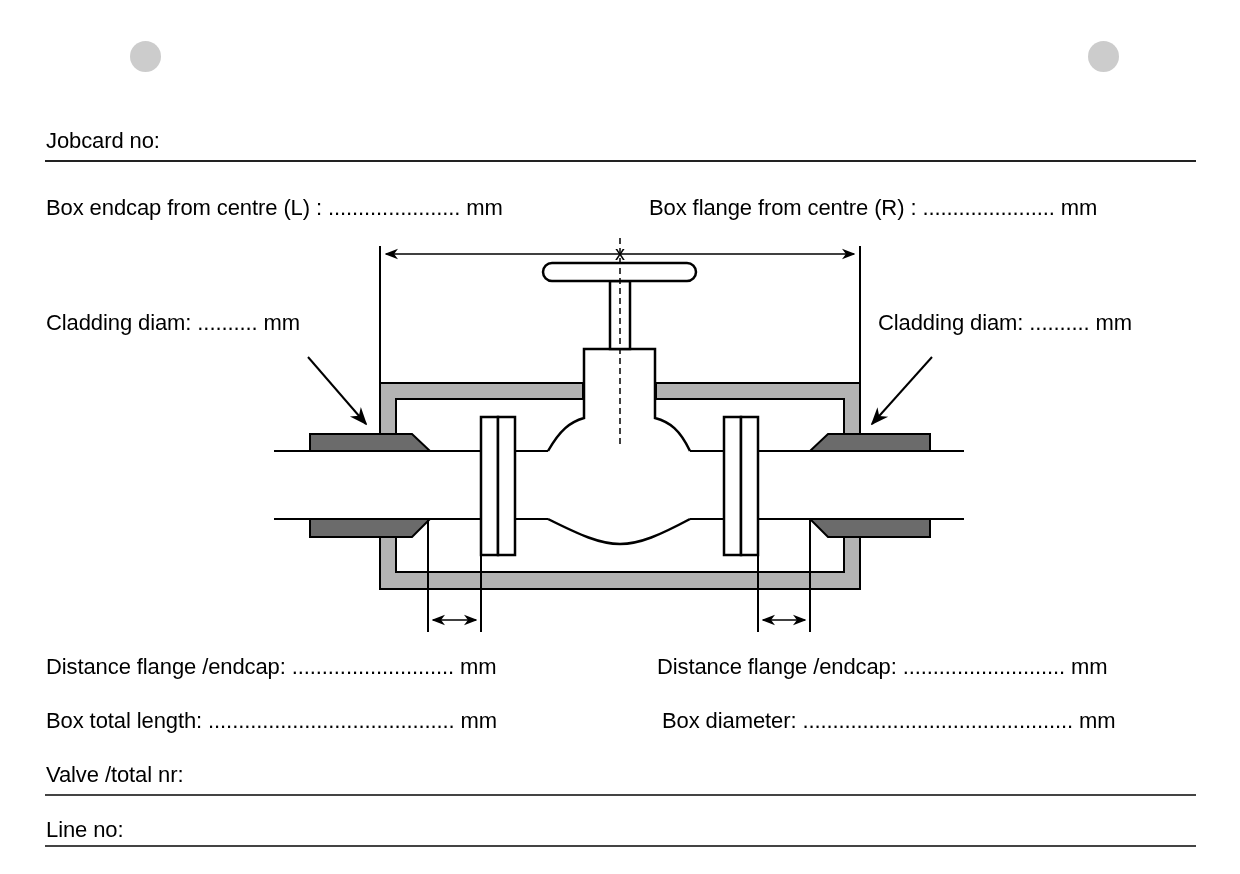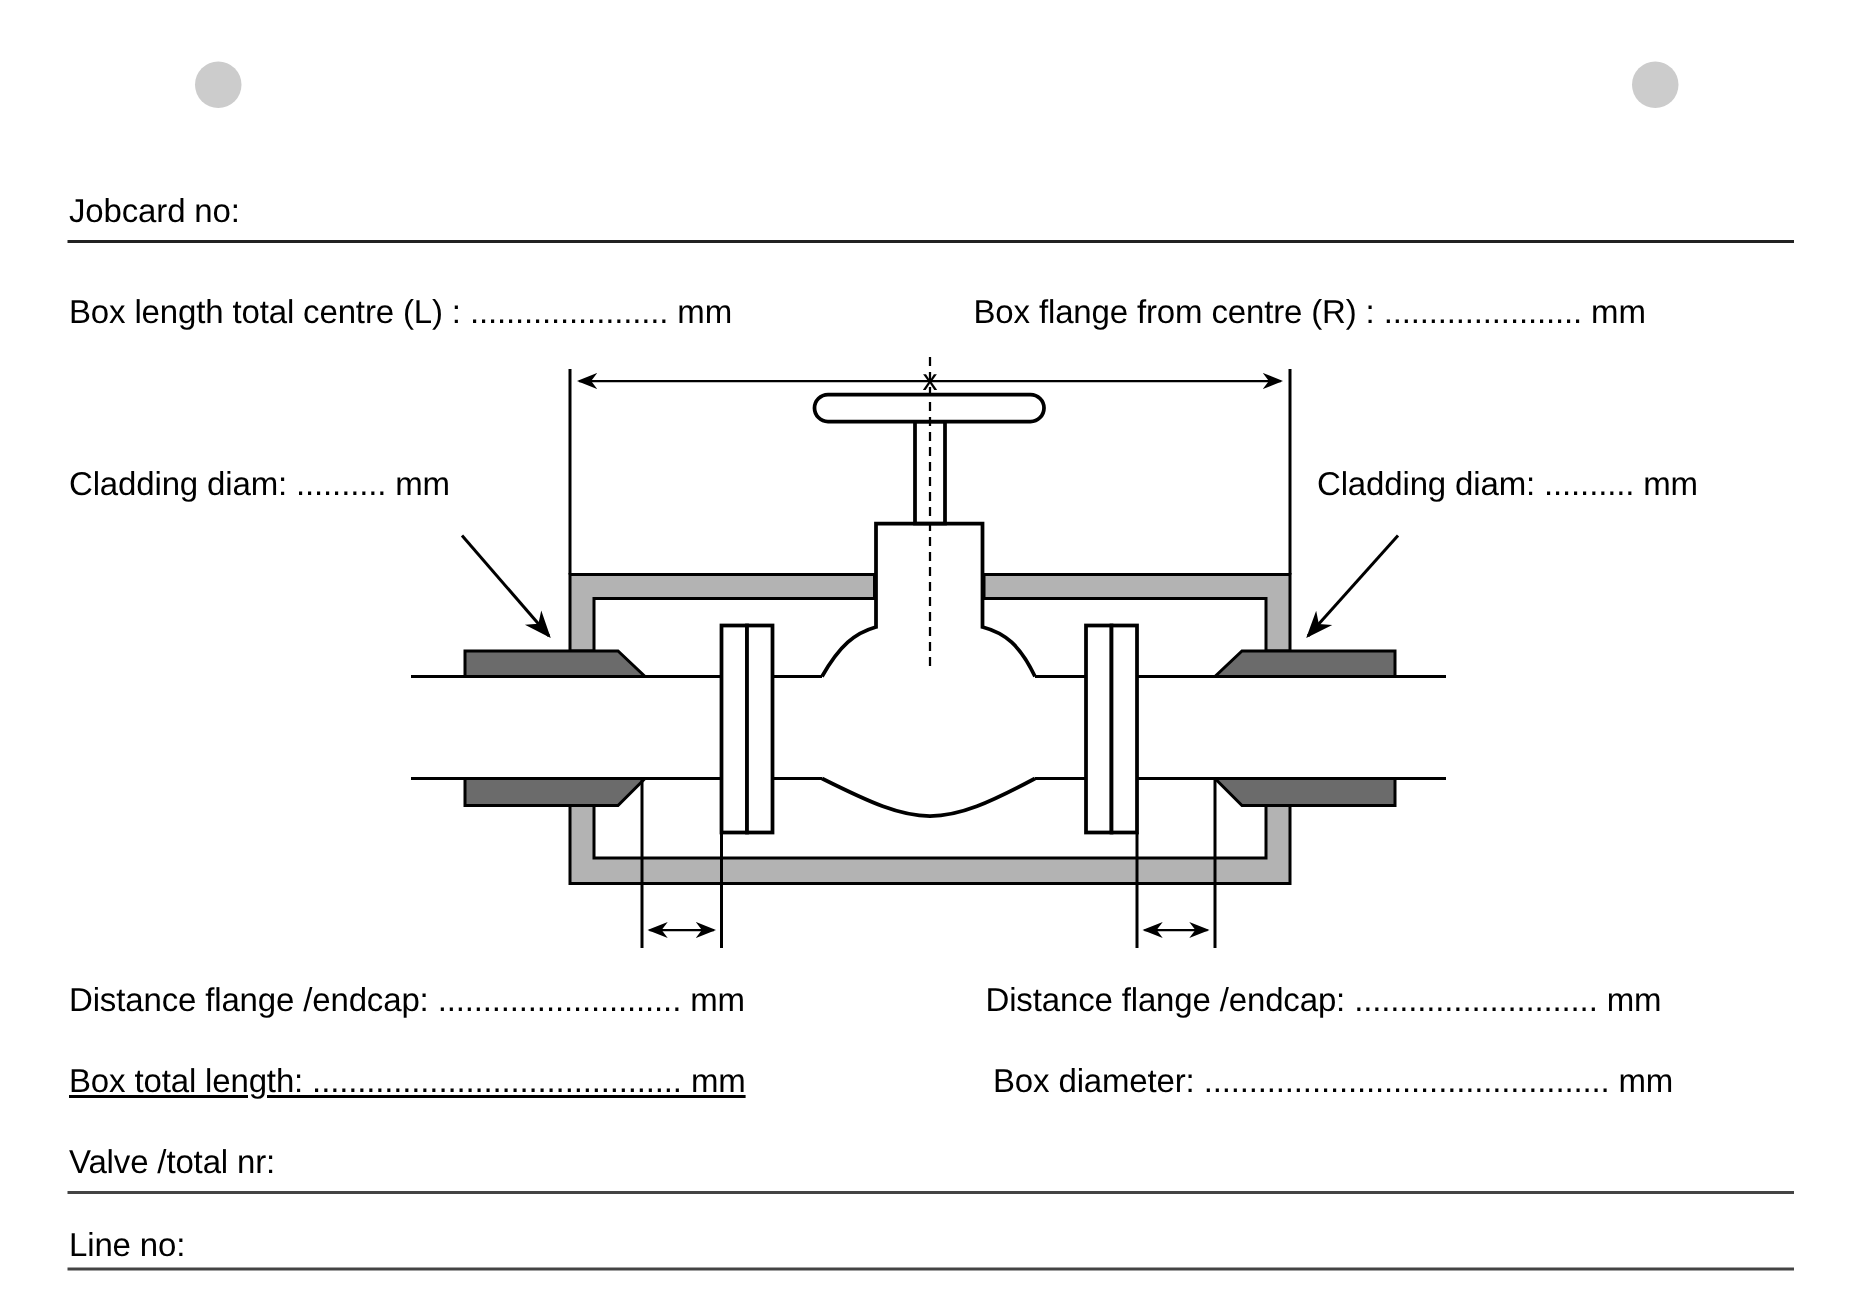--- a/index.html
+++ b/index.html
@@ -12,21 +12,21 @@
   </style>
 </head>
 <body>
 
 <div class="hole" style="left:130px;"></div>
 <div class="hole" style="left:1088px;"></div>
 
 <div class="lbl" style="left:46px; top:128px;">Jobcard no:</div>
 <div class="rule" style="top:160px;"></div>
 
-<div class="lbl" style="left:46px; top:195px;">Box length total centre (L) : ...................... mm</div>
+<div class="lbl" style="left:46px; top:195px;">Box endcap from centre (L) : ...................... mm</div>
 <div class="lbl" style="left:649px; top:195px;">Box flange from centre (R) : ...................... mm</div>
 
 <div class="lbl" style="left:46px; top:310px;">Cladding diam: .......... mm</div>
 <div class="lbl" style="left:878px; top:310px;">Cladding diam: .......... mm</div>
 
 <svg id="diagram" width="1240" height="874" viewBox="0 0 1240 874">
   <defs>
     <marker id="ah" viewBox="0 0 10 10" refX="9" refY="5" markerWidth="9" markerHeight="9" orient="auto-start-reverse">
       <path d="M0,1 L10,5 L0,9 L3,5 z" fill="#000"></path>
     </marker>
@@ -102,20 +102,20 @@
   <g stroke="#000" stroke-width="2" fill="none">
     <line x1="758" y1="555" x2="758" y2="632"></line>
     <line x1="810" y1="519" x2="810" y2="632"></line>
     <line x1="763" y1="620" x2="805" y2="620" stroke-width="1.5" marker-start="url(#ah)" marker-end="url(#ah)"></line>
   </g>
 </svg>
 
 <div class="lbl" style="left:46px; top:654px;">Distance flange /endcap: ........................... mm</div>
 <div class="lbl" style="left:657px; top:654px;">Distance flange /endcap: ........................... mm</div>
 
-<div class="lbl" style="left:46px; top:708px;text-decoration:underline;">Box total length: ......................................... mm</div>
+<div class="lbl" style="left:46px; top:708px;">Box total length: ......................................... mm</div>
 <div class="lbl" style="left:662px; top:708px;">Box diameter: ............................................. mm</div>
 
 <div class="lbl" style="left:46px; top:762px;">Valve /total nr:</div>
 <div class="rule" style="top:794px; background:#444;"></div>
 
 <div class="lbl" style="left:46px; top:817px;text-align:center;">Line no:</div>
 <div class="rule" style="top:845px; background:#444;"></div>
 
 </body></html>

